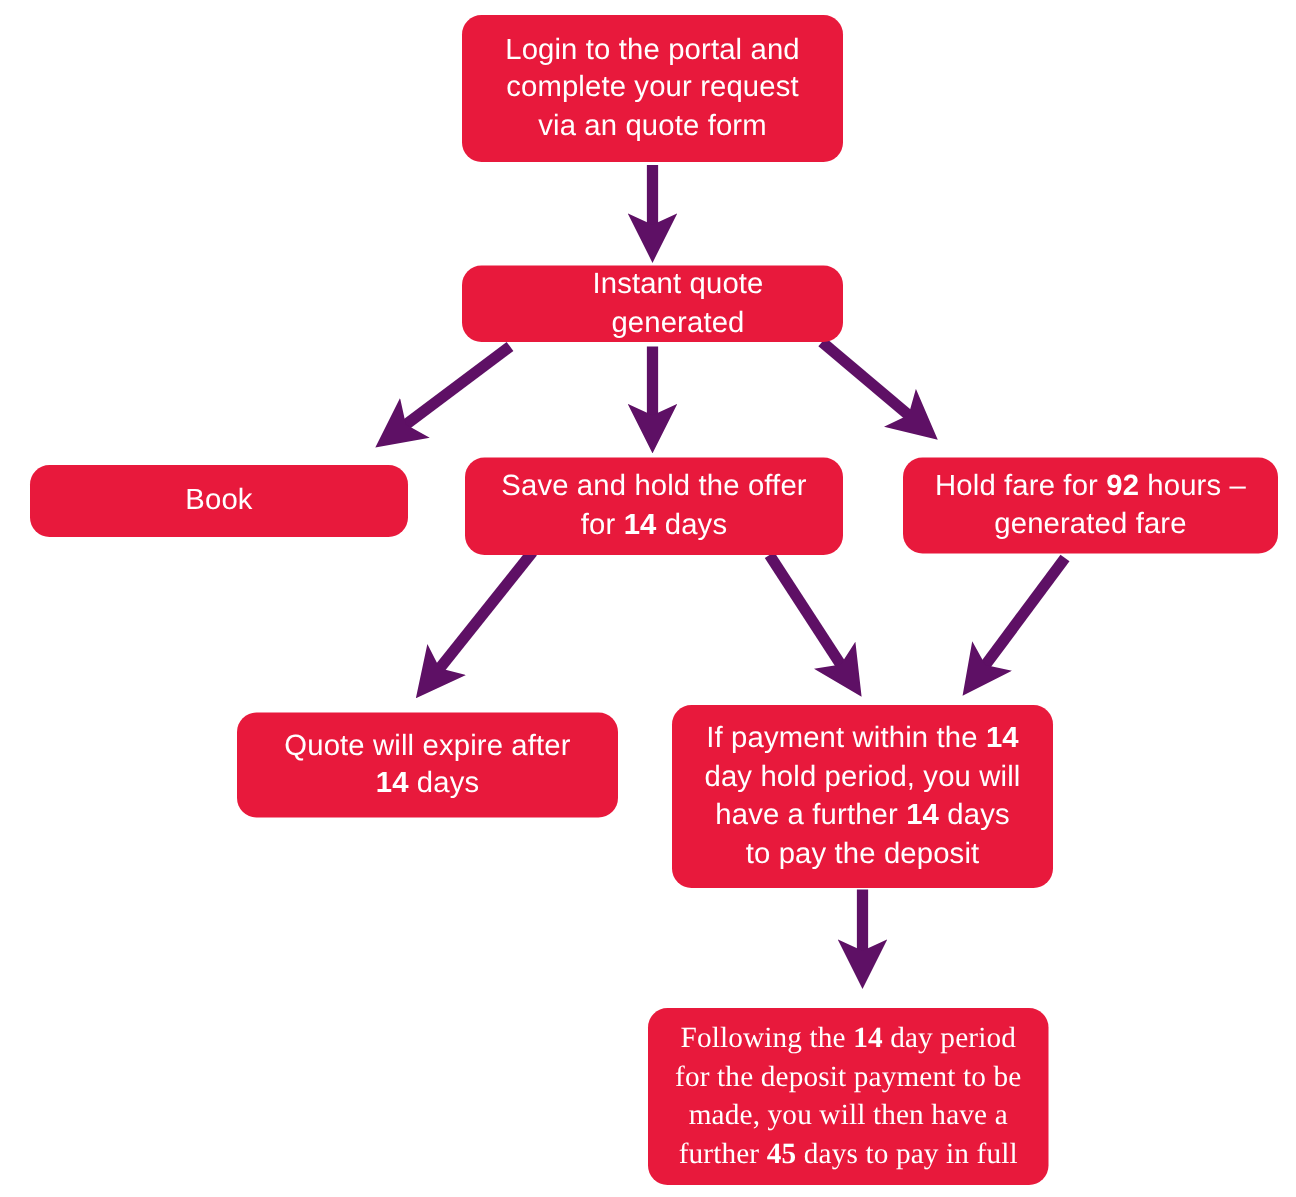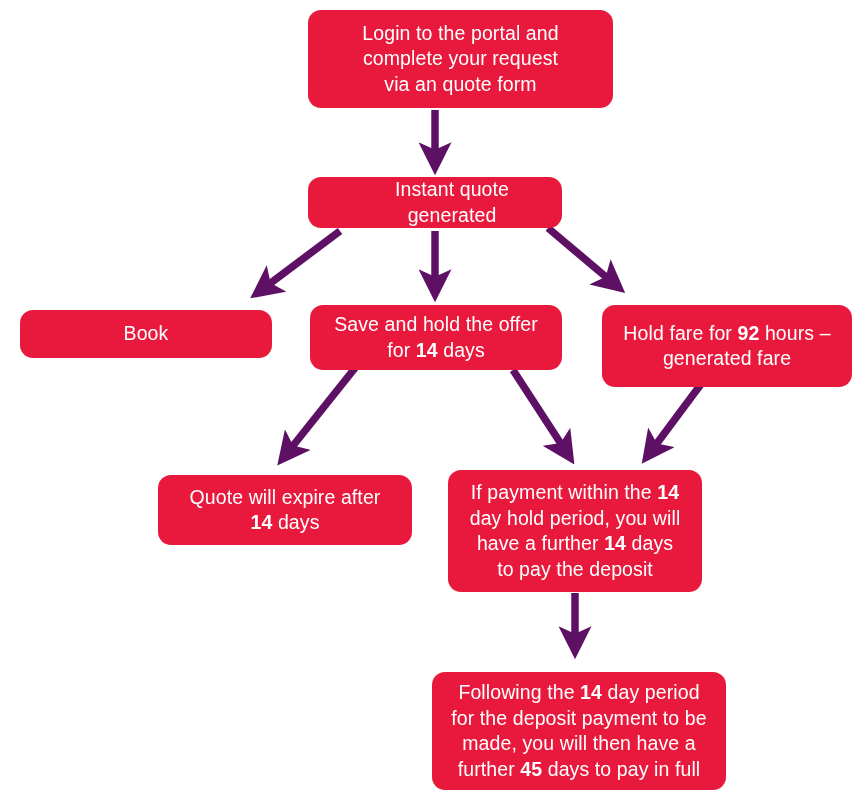--- a/index.html
+++ b/index.html
@@ -38,28 +38,28 @@
     font-size: 19.5px;
     line-height: 25.5px;
     font-weight: 400;
     letter-spacing: 0.1px;
     padding: 4px 12px;
   }
   .node .t { display: block; }
   .node b { font-weight: 700; }
 
   
-  #node-login      { left: 308px; top: 10px;  width: 305px; height: 98px; justify-content: center; }
+  #node-login      { left: 308px; top: 10px;  width: 254px; height: 98px; justify-content: center; }
   #node-quote      { left: 308px; top: 177px; width: 254px; height: 51px; padding-left: 46px; }
   #node-book       { left: 20px;  top: 310px; width: 252px; height: 48px; }
   #node-save       { left: 310px; top: 305px; width: 252px; height: 65px; }
-  #node-holdfare   { left: 602px; top: 305px; width: 250px; height: 82px; }
+  #node-holdfare   { left: 602px; top: 305px; width: 250px; height: 64px; }
   #node-expire     { left: 158px; top: 475px; width: 254px; height: 70px; }
   #node-ifbooked   { left: 448px; top: 470px; width: 254px; height: 122px; }
-  #node-following  { left: 432px; top: 672px; width: 294px; height: 118px; }
+  #node-following  { left: 432px; top: 672px; width: 267px; height: 118px; font-family: Liberation Serif, serif; }
 </style>
 </head>
 <body>
 
 <div id="canvas">
 
   <svg id="arrow-layer" viewBox="0 0 864 798" width="864" height="798">
     <defs>
       <marker id="ah" markerWidth="4.4" markerHeight="4.4" refX="2.1" refY="2.2" orient="auto">
         <path d="M0,0 L4.4,2.2 L0,4.4 L1.0,2.2 Z" fill="#5e1065"></path>

